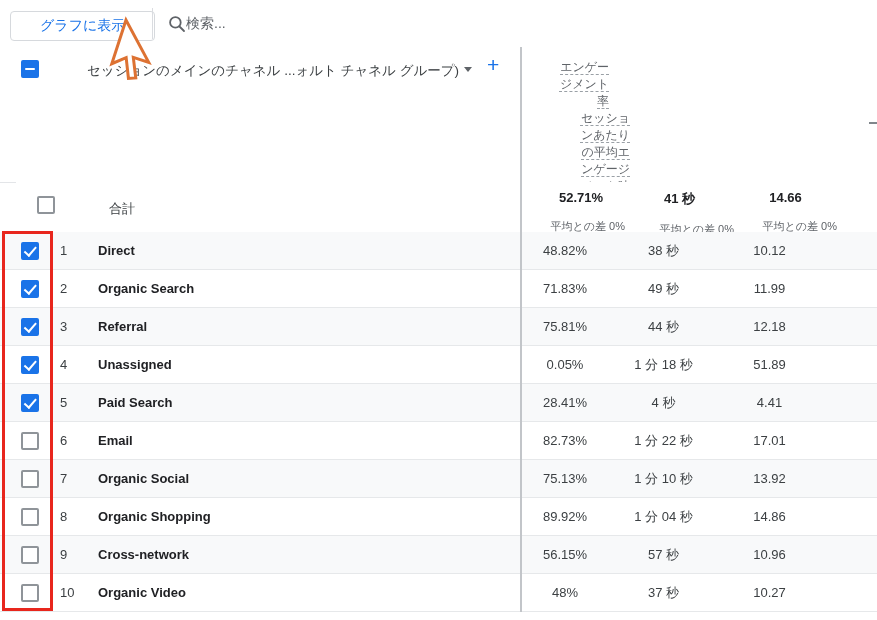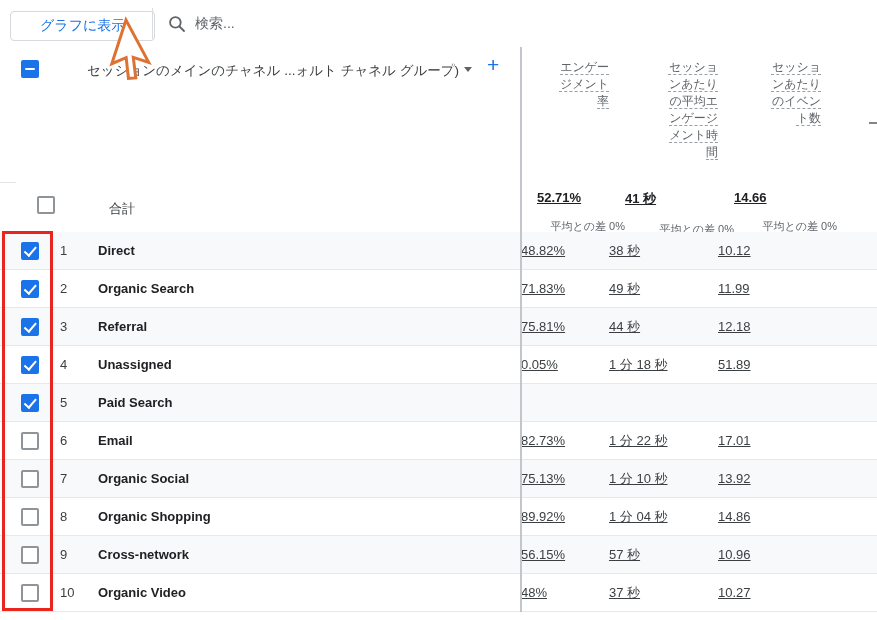--- a/index.html
+++ b/index.html
@@ -6,34 +6,34 @@
   .stage{position:relative;width:877px;height:620px;background:#fff;overflow:hidden;
          font-family:"Liberation Sans",sans-serif;color:#202124;}
 
   
   .topbar{position:absolute;left:0;top:0;width:877px;height:47px;background:#fff;
           border-bottom:1px solid #e8eaed;}
   .graph-btn{position:absolute;left:10px;top:11px;height:30px;padding:0 29px;
              background:#fff;border:1px solid #d6d9dd;border-radius:4px;
              color:var(--accent-blue);font-size:14px;font-family:inherit;cursor:pointer;}
   .topbar-divider{position:absolute;left:152px;top:8px;width:1px;height:31px;background:#dadce0;}
-  .search{position:absolute;left:168px;top:12px;height:24px;display:flex;align-items:center;gap:9px;}
+  .search{position:absolute;left:168px;top:12px;height:24px;display:flex;align-items:center;}
   .search svg{display:block;}
   .search-placeholder{font-size:14px;color:#5f6368;}
 
   
   .thead{position:absolute;left:0;top:47px;width:877px;height:135px;background:#fff;
          border-bottom:1px solid #e3e5e8;}
   .select-all{position:absolute;left:21px;top:13px;}
   .dim-label{position:absolute;left:87px;top:15px;font-size:13.5px;color:#3c4043;white-space:nowrap;}
   .caret{position:absolute;left:464px;top:20px;width:0;height:0;
          border-left:4.5px solid transparent;border-right:4.5px solid transparent;
          border-top:5.5px solid #5f6368;}
   .plus{position:absolute;left:487px;top:7px;color:var(--accent-blue);font-size:21px;line-height:21px;}
-  .metric-headers{position:absolute;left:521px;top:12px;display:flex;}
+  .metric-headers{position:absolute;left:521px;top:12px;display:flex;flex-direction:column;}
   .mh{font-size:12px;line-height:17px;color:#5f6368;text-align:right;white-space:pre-line;
       text-decoration:underline;text-decoration-style:dashed;text-decoration-color:#9aa0a6;
       text-decoration-thickness:1px;text-underline-offset:3px;cursor:pointer;}
   .mh1{width:88px}.mh2{width:109px}.mh3{width:103px}
   .trunc-dash{position:absolute;left:869px;top:75px;width:8px;height:2px;background:#80868b;}
 
   
   .checkbox{width:18px;height:18px;box-sizing:border-box;border:2px solid #8f9499;
             border-radius:2px;background:#fff;position:relative;cursor:pointer;flex:none;}
   .checkbox.checked{background:var(--accent-blue);border-color:var(--accent-blue);}
@@ -56,21 +56,21 @@
 
   
   .rows{position:absolute;left:0;top:232px;width:877px;}
   .row{position:relative;height:38px;display:flex;align-items:center;box-sizing:border-box;
        border-bottom:1px solid #e6e8ea;background:#fff;cursor:pointer;}
   .row:nth-child(odd){background:var(--row-stripe);}
   .row .cb{margin-left:21px;}
   .row .idx{margin-left:21px;width:19px;font-size:13px;color:#3c4043;}
   .row .name{margin-left:19px;font-size:13px;font-weight:700;color:#202124;white-space:nowrap;text-align:center;}
   .row .vals{position:absolute;left:521px;top:0;height:100%;display:flex;align-items:center;}
-  .val{text-align:left;font-size:13px;color:#3c4043;text-decoration:underline;}
+  .val{text-align:center;font-size:13px;color:#3c4043;}
   .v1{width:88px}.v2{width:109px}.v3{width:103px}
 
   
   .col-divider{position:absolute;left:520px;top:47px;width:2px;height:565px;background:#c2c5c9;}
   .red-box{position:absolute;left:2px;top:231px;width:51px;height:380px;box-sizing:border-box;
            border:3px solid var(--highlight-red);pointer-events:none;z-index:5;}
   .cursor-svg{position:absolute;left:90px;top:16px;overflow:visible;pointer-events:none;z-index:9;}
 </style>
 </head>
 <body>
@@ -175,20 +175,25 @@
         <span class="val v1">0.05%</span>
         <span class="val v2">1 分 18 秒</span>
         <span class="val v3">51.89</span>
       </div>
     </div>
 
     <div class="row">
       <div class="checkbox cb checked"></div>
       <span class="idx">5</span>
       <span class="name">Paid Search</span>
+      <div class="vals">
+        <span class="val v1">28.41%</span>
+        <span class="val v2">4 秒</span>
+        <span class="val v3">4.41</span>
+      </div>
     </div>
 
     <div class="row">
       <div class="checkbox cb"></div>
       <span class="idx">6</span>
       <span class="name">Email</span>
       <div class="vals">
         <span class="val v1">82.73%</span>
         <span class="val v2">1 分 22 秒</span>
         <span class="val v3">17.01</span>

